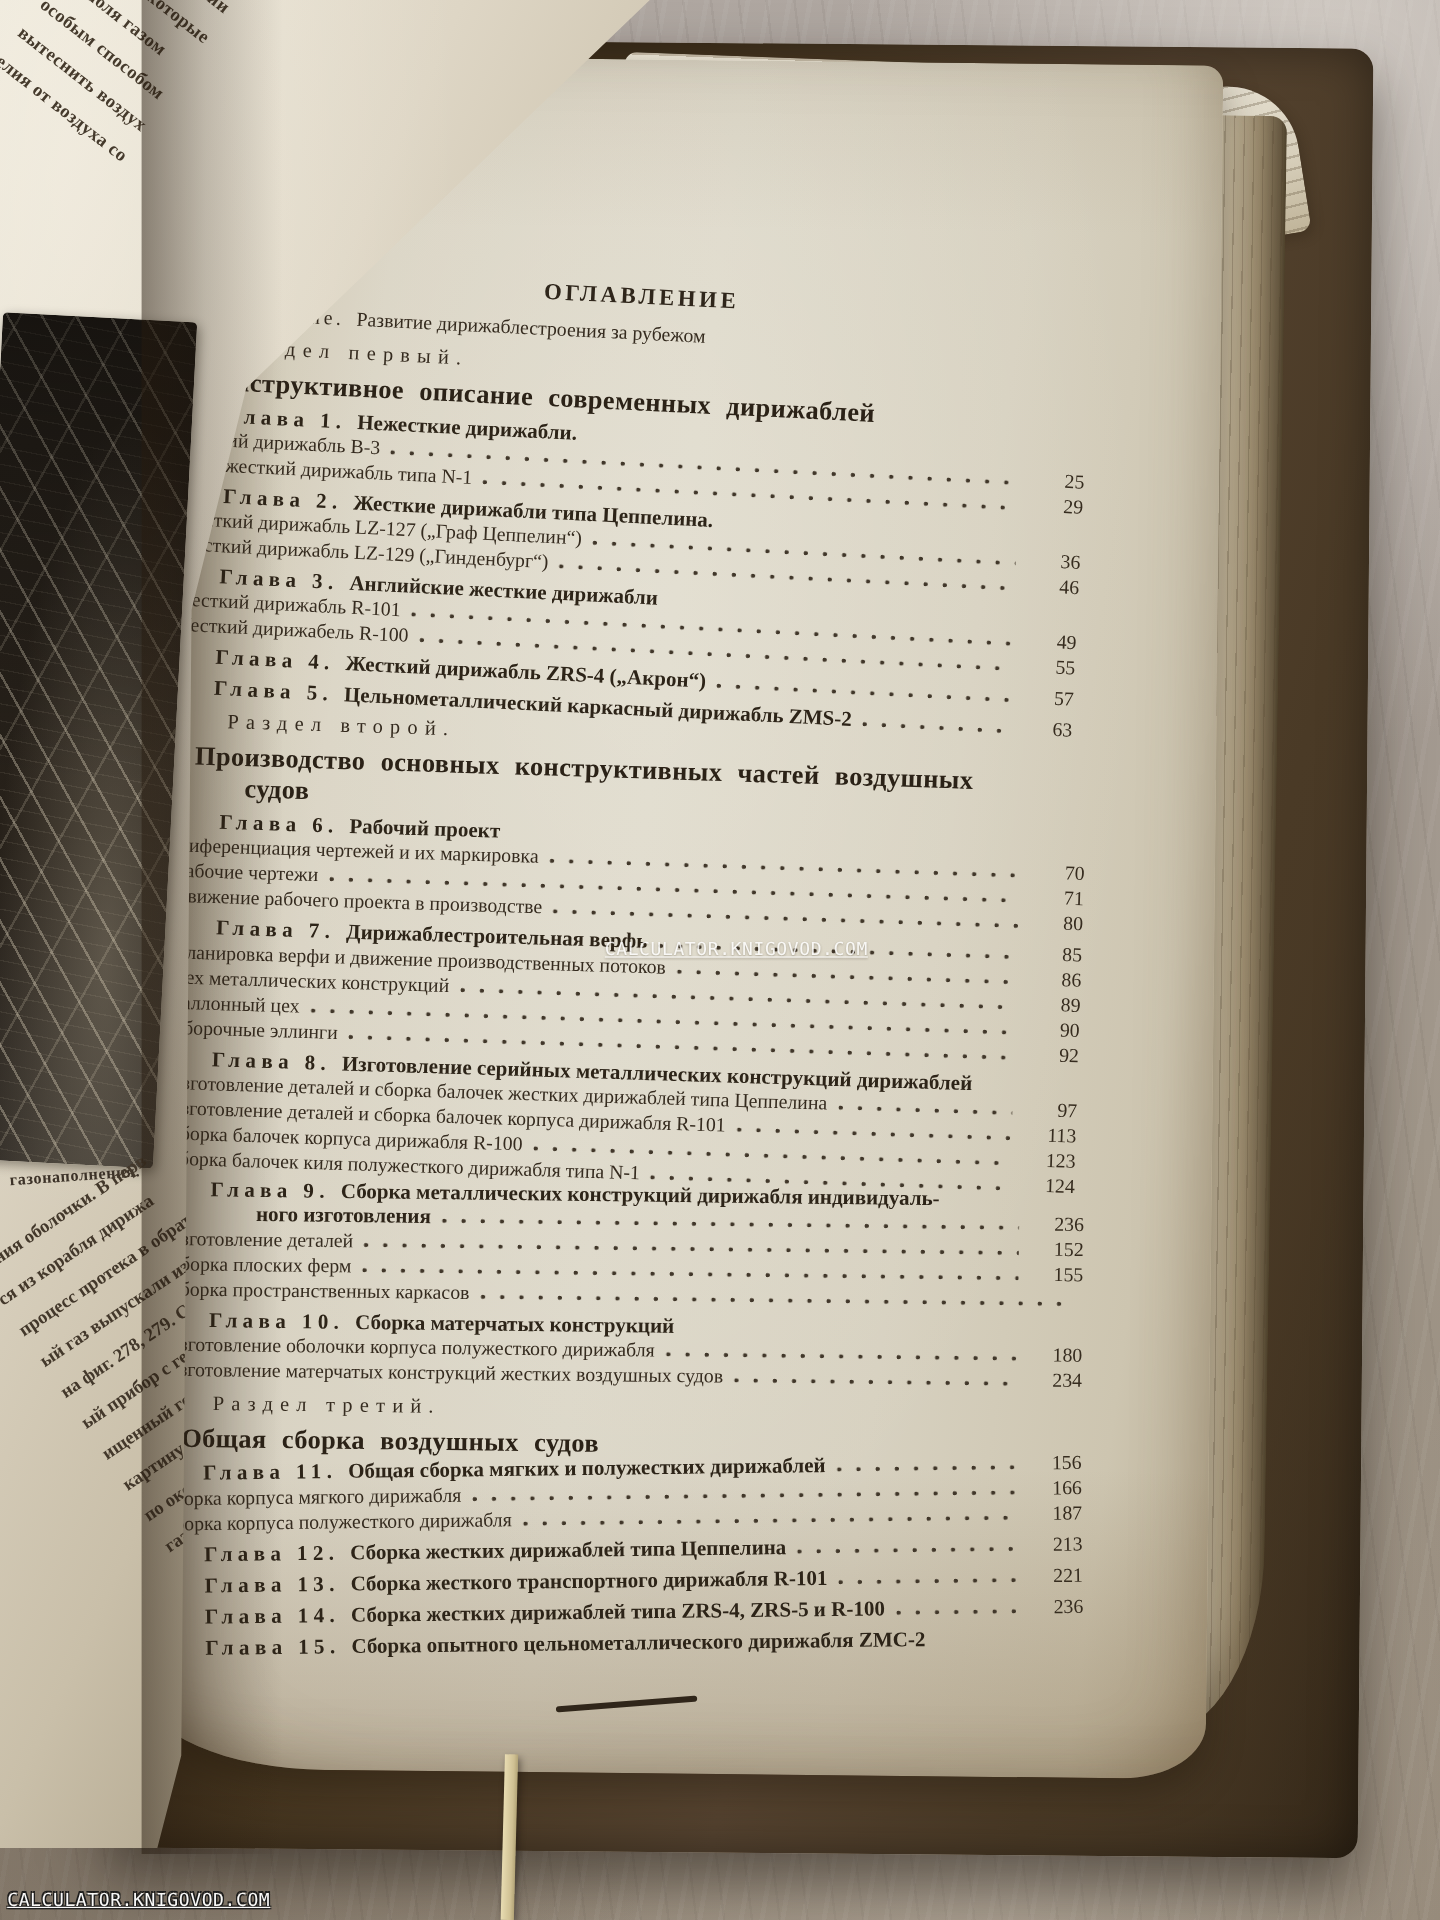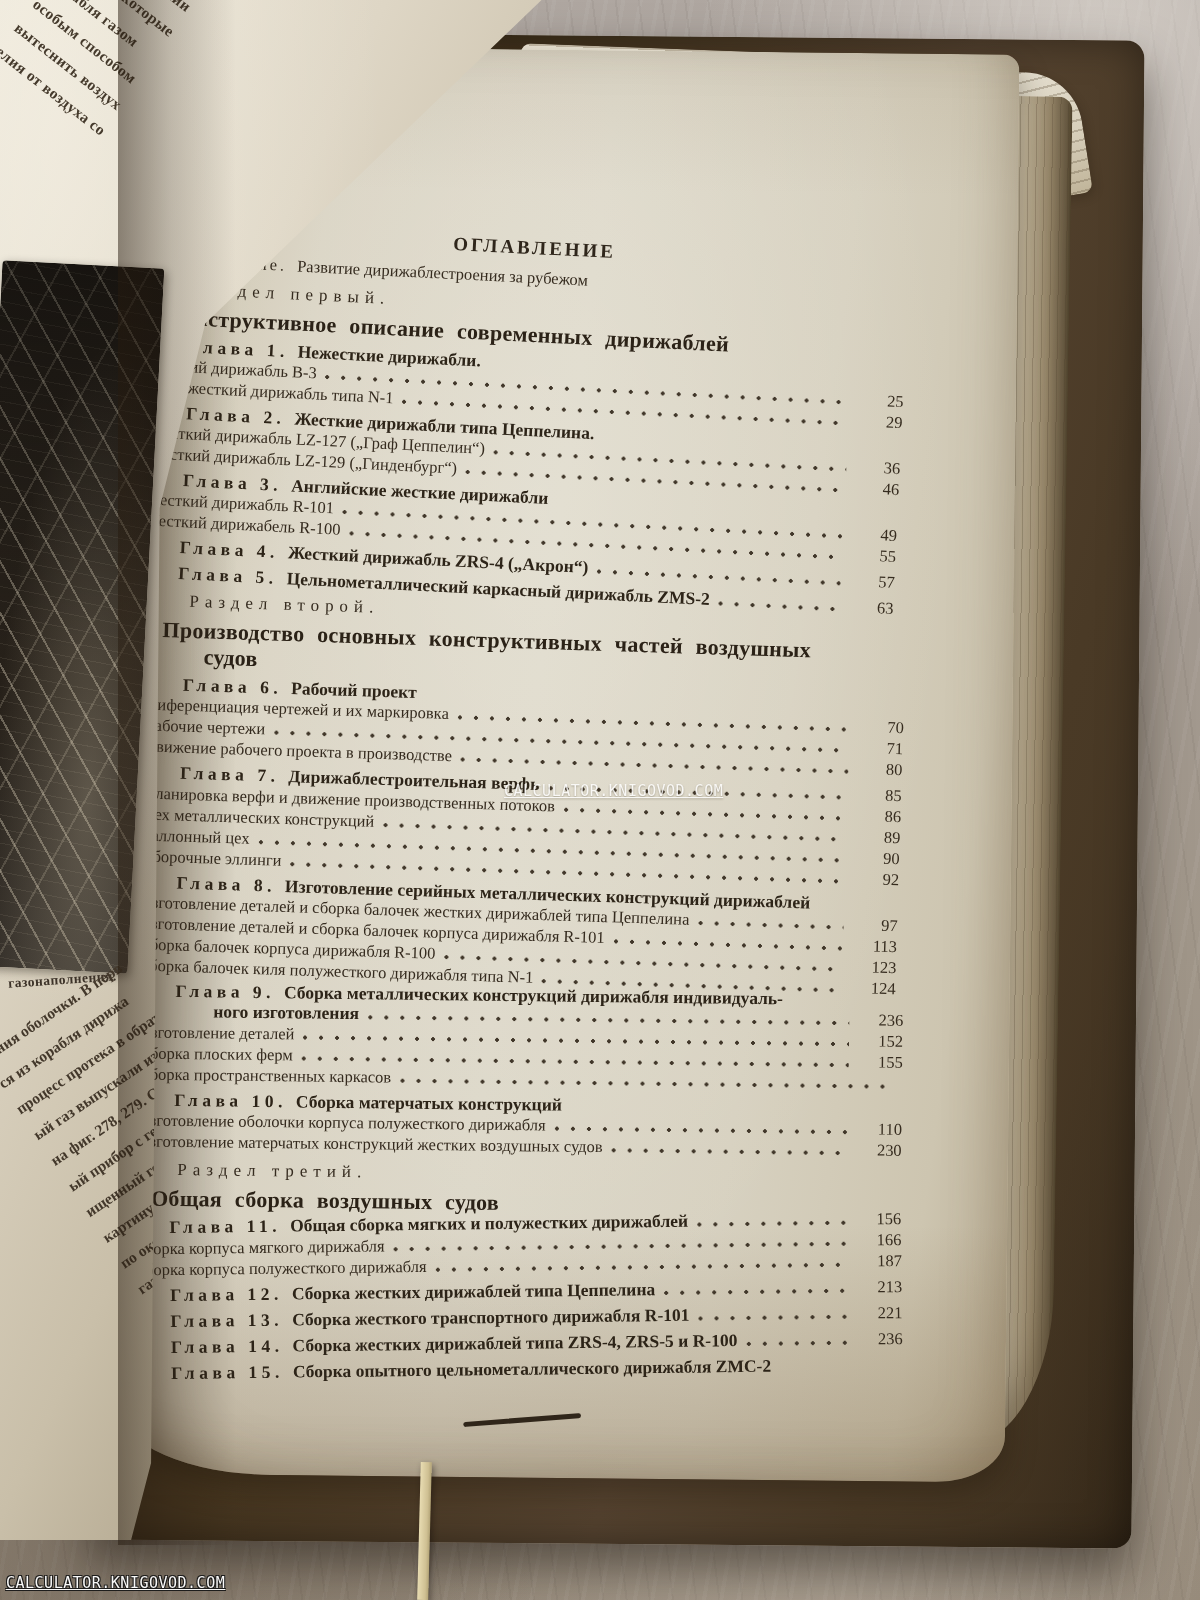--- a/index.html
+++ b/index.html
@@ -366,28 +366,28 @@
           <div class="row t-ch">
             <div class="line">
               <span class="prefix">Глава 10.</span>
               <span class="lbl">Сборка матерчатых конструкций</span>
             </div>
           </div>
           <div class="row t-e">
             <div class="line">
               <span class="lbl">Изготовление оболочки корпуса полужесткого дирижабля</span>
               <span class="dots"></span>
-              <span class="pg">110</span>
+              <span class="pg">180</span>
             </div>
           </div>
           <div class="row t-e">
             <div class="line">
               <span class="lbl">Изготовление матерчатых конструкций жестких воздушных судов</span>
               <span class="dots"></span>
-              <span class="pg">230</span>
+              <span class="pg">234</span>
             </div>
           </div>
           <div class="row t-section">
             <div class="line">
               <span class="lbl">Раздел третий.</span>
             </div>
           </div>
           <div class="row t-title">
             <div class="line">
               <span class="lbl">Общая сборка воздушных судов</span>

